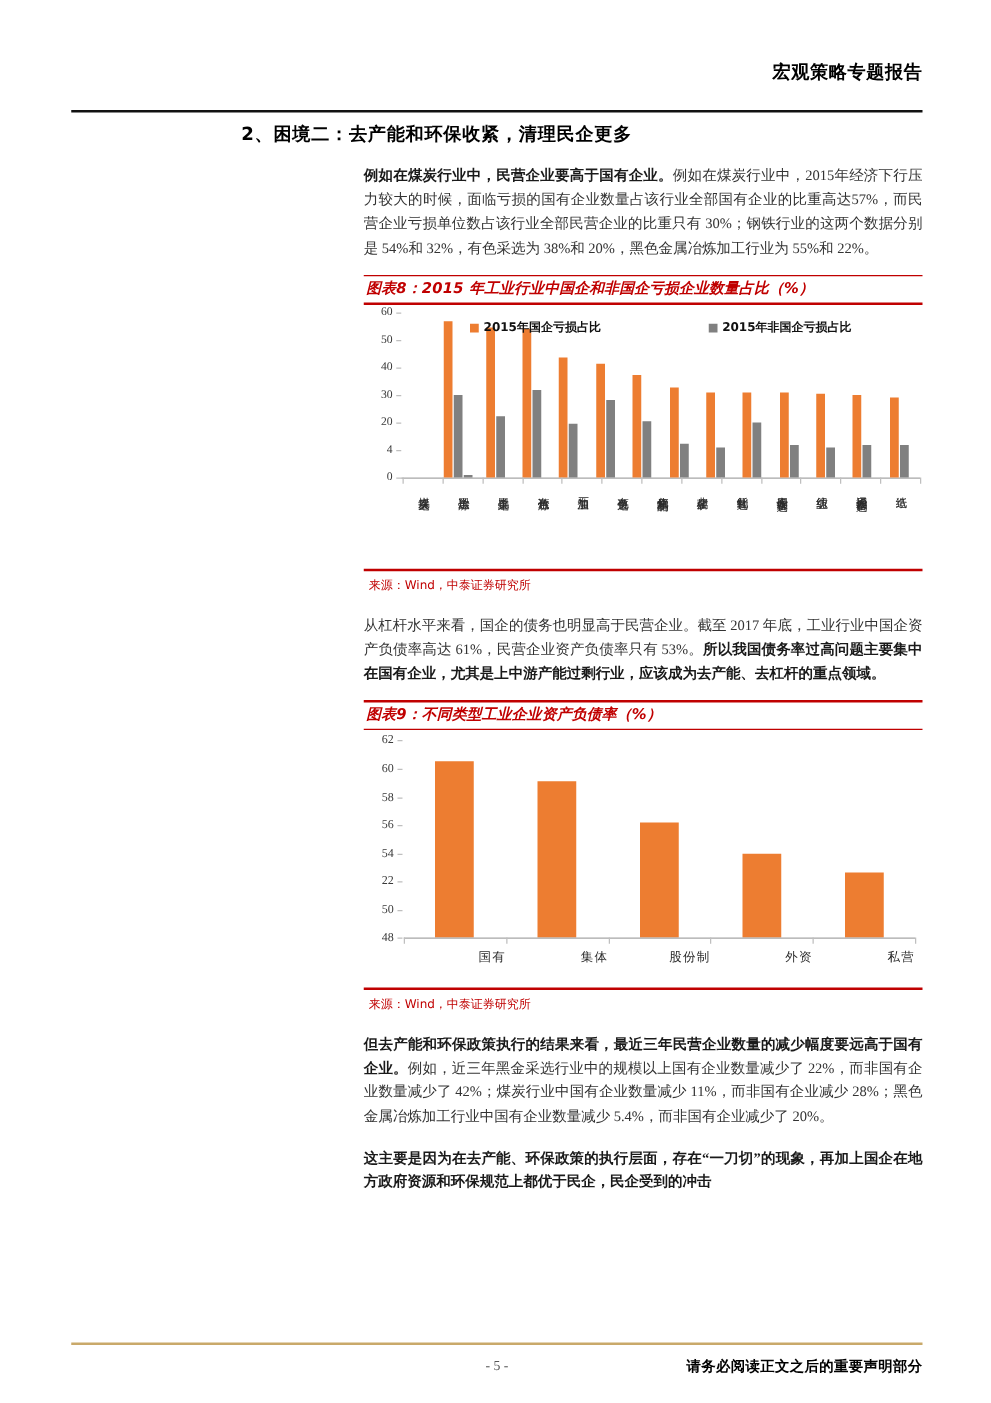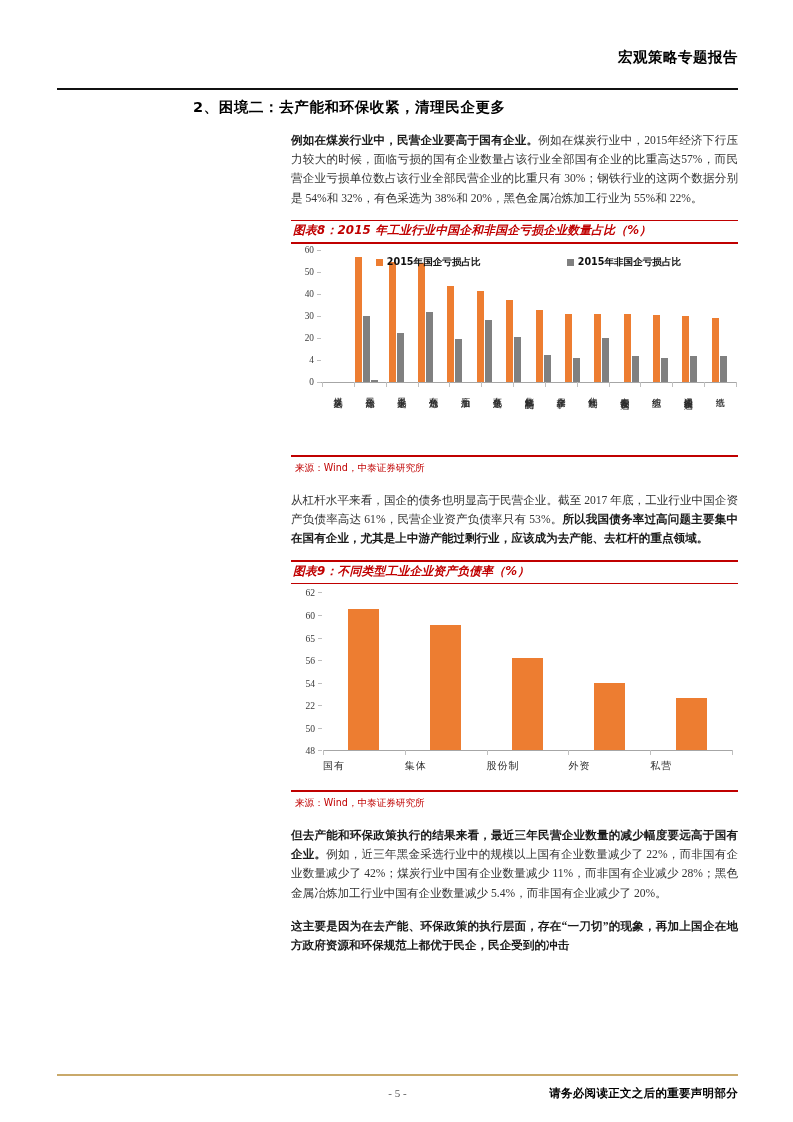--- a/index.html
+++ b/index.html
@@ -90,21 +90,21 @@
   .c9-ytick{position:absolute;right:6px;transform:translateY(-50%);font-family:"Liberation Serif", serif;font-size:9.6px;color:#3a3a3a;}
   .c9-ytickmark{position:absolute;left:27px;width:4px;height:1px;background:#bfbfbf;}
   .c9-plot{position:absolute;left:32px;right:6px;top:8px;height:158px;}
   .c9-groups{position:absolute;inset:0;display:flex;}
   .c9-group{flex:1 1 0;position:relative;display:flex;align-items:flex-end;justify-content:center;}
   .c9-bar{width:31px;background:#ED7D31;}
   .c9-axisline{position:absolute;left:32px;right:6px;top:166px;height:1px;background:#a6a6a6;}
   .c9-ticks{position:absolute;left:32px;right:6px;top:166px;height:5px;}
   .c9-tickmark{position:absolute;top:0;width:1px;height:5px;background:#bfbfbf;}
   .c9-labels{position:absolute;left:32px;right:6px;top:175px;display:flex;}
-  .c9-label{flex:1 1 0;text-align:left;font-family:Liberation Serif, serif;font-size:10px;color:#2b2b2b;letter-spacing:1px;}
+  .c9-label{flex:1 1 0;text-align:right;font-family:Liberation Serif, serif;font-size:10px;color:#2b2b2b;letter-spacing:1px;}
 
   
   .footer-rule{position:absolute;left:57px;right:55px;bottom:46px;height:2px;background:#C9A96A;}
   .footer{position:absolute;left:57px;right:55px;bottom:18px;height:22px;display:flex;align-items:center;}
   .page-no{
     position:absolute;left:50%;transform:translateX(-50%);
     font-family:"Liberation Serif", serif;font-size:11px;color:#555;
   }
   .footer-note{
     position:absolute;right:0;
@@ -292,21 +292,21 @@
             <div class="c9-ytick" style="top: 158px;">48</div>
             <div class="c9-ytickmark" style="top: 158px;"></div>
             <div class="c9-ytick" style="top: 135.429px;">50</div>
             <div class="c9-ytickmark" style="top: 135.429px;"></div>
             <div class="c9-ytick" style="top: 112.857px;">22</div>
             <div class="c9-ytickmark" style="top: 112.857px;"></div>
             <div class="c9-ytick" style="top: 90.2857px;">54</div>
             <div class="c9-ytickmark" style="top: 90.2857px;"></div>
             <div class="c9-ytick" style="top: 67.7143px;">56</div>
             <div class="c9-ytickmark" style="top: 67.7143px;"></div>
-            <div class="c9-ytick" style="top: 45.1429px;">65</div>
+            <div class="c9-ytick" style="top: 45.1429px;">58</div>
             <div class="c9-ytickmark" style="top: 45.1429px;"></div>
             <div class="c9-ytick" style="top: 22.5714px;">60</div>
             <div class="c9-ytickmark" style="top: 22.5714px;"></div>
             <div class="c9-ytick" style="top: 0px;">62</div>
             <div class="c9-ytickmark" style="top: 0px;"></div>
           </div>
         <div class="c9-plot">
           <div class="c9-groups" id="c9-groups">
               <div class="c9-group">
                 <div class="c9-bar" style="height: 141.071px; background: rgb(237, 125, 49);"></div>

